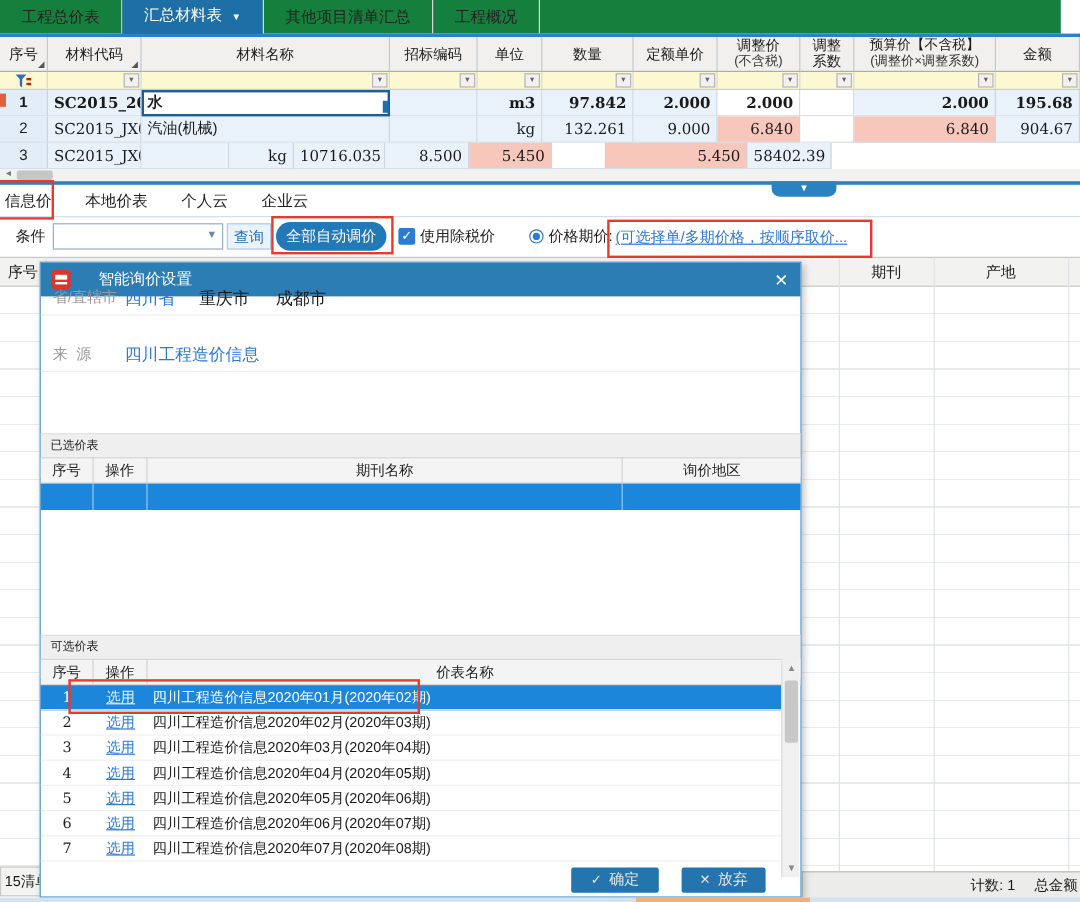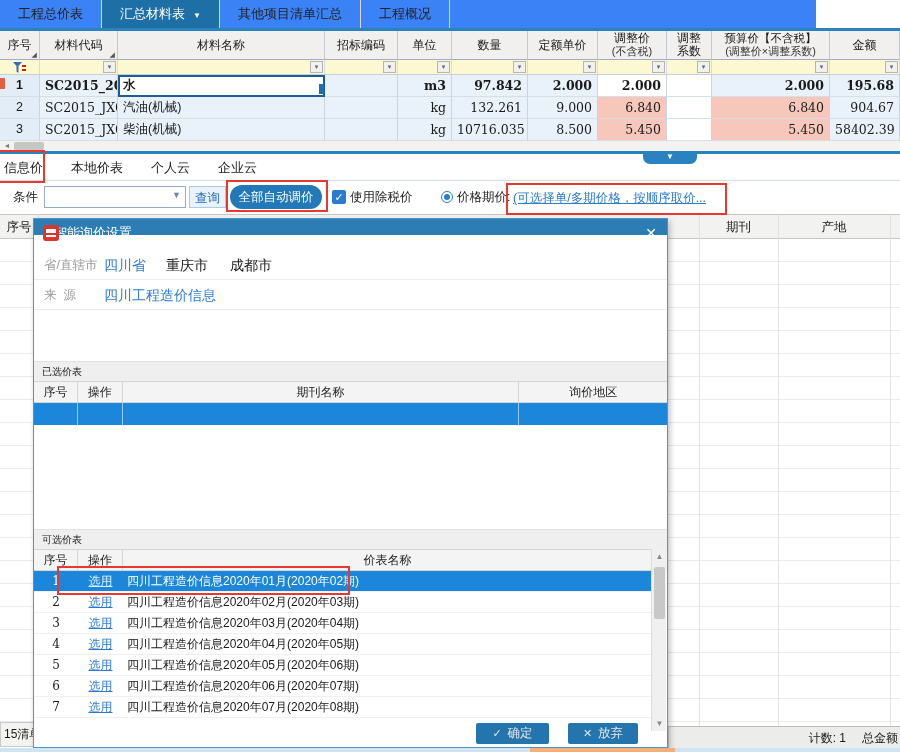--- a/index.html
+++ b/index.html
@@ -1,21 +1,21 @@
 <!DOCTYPE html>
 <html><head>
 <meta charset="utf-8">
 <style>
   *{box-sizing:border-box;margin:0;padding:0}
   body{margin:0;background:#888}
   #app{position:relative;width:900px;height:752px;overflow:hidden;background:#fff;
        font-family:"Liberation Sans","DejaVu Sans",sans-serif;font-size:12px;color:#1a1a1a}
 
   
-  .toptabs{position:absolute;left:0;top:0;width:816px;height:28px;background:#3b82f6;display:flex;align-items:flex-start}
+  .toptabs{position:absolute;left:0;top:0;width:884px;height:28px;background:#15803d;display:flex;align-items:center}
   .ttab{padding:0 18px;line-height:28px;font-size:13px;color:#222;border-right:1px solid #d8d6d3;white-space:nowrap;cursor:default}
   .ttab.active{background:#1d6fa5;color:#fff}
   .ttab .caret{font-size:8px;margin-left:8px;color:#fff}
   .bluestrip{position:absolute;left:0;top:28px;width:900px;height:3px;background:#2b82c0}
 
   
   .mtable{position:absolute;left:0;top:31px;width:900px}
   .mhead{display:flex;height:29px;background:#f1f0ee}
   .hc{border-right:1px solid #c2c9d0;border-bottom:1px solid #9fb0bd;display:flex;flex-direction:column;
       align-items:center;justify-content:center;font-size:12px;position:relative;text-align:center;line-height:13px}
@@ -83,22 +83,22 @@
              line-height:23px;padding-left:3px;overflow:hidden;white-space:nowrap;z-index:2}
   .stat-right{position:absolute;left:668px;top:726px;width:232px;height:24px;background:#ececeb;
               border-top:1px solid #bcbcbc;border-left:1px solid #c4c4c4;z-index:2;
               display:flex;align-items:center;justify-content:flex-end;gap:16px;padding-right:2px;overflow:hidden}
   .bstrip{position:absolute;left:0;top:748px;width:900px;height:4px;background:#cfe3f3;z-index:20}
   .bstrip i{position:absolute;left:530px;top:0;width:145px;height:4px;background:#f2b078}
 
   
   .dialog{position:absolute;left:33px;top:218px;width:635px;height:530px;background:#fff;
           border:1px solid #4f94c9;z-index:10;box-shadow:2px 3px 6px rgba(0,0,0,.25)}
-  .dtitle{position:absolute;left:0;top:0;width:100%;height:16px;background:#2c7db4;color:#fff;
-          font-size:13px;line-height:28px;padding-left:20px}
+  .dtitle{position:absolute;left:0;top:0;width:100%;height:28px;background:#2c7db4;color:#fff;
+          font-size:13px;line-height:28px;padding-left:48px}
   .dlgicon{position:absolute;left:9px;top:6px;width:16px;height:16px;background:#d9372e;border-radius:3px}
   .dlgicon i{position:absolute;left:3px;top:4px;width:10px;height:4px;background:#fff}
   .dlgicon u{position:absolute;left:3px;top:10px;width:10px;height:2px;background:#fff}
   .dclose{position:absolute;right:10px;top:0;color:#fff;font-size:14px;line-height:28px}
   .drow{position:absolute;left:0;width:100%;height:30px;border-bottom:1px solid #ededed;line-height:30px}
   .dlabel{position:absolute;left:10px;color:#9a9a9a;font-size:12.5px;white-space:pre}
   .blue{color:#2b7bd3}
   .opt{margin-right:24px;font-size:14px}
   .yearwrap{position:absolute;left:70px;top:0}
   .yr{display:inline-block;margin-right:19px;font-size:12.5px;font-family:"DejaVu Serif","Liberation Serif",serif}
@@ -230,21 +230,20 @@
       <div class="dc w5 num">132.261</div>
       <div class="dc w6 num">9.000</div>
       <div class="dc w7 num pink">6.840</div>
       <div class="dc w8 cwhite"></div>
       <div class="dc w9 num pink">6.840</div>
       <div class="dc w10 num">904.67</div>
     </div>
     <div class="mrow">
       <div class="dc w0 rowno">3</div>
       <div class="dc w1 code">SC2015_JX00</div>
-      <div class="dc w2">柴油(机械)</div>
       <div class="dc w3"></div>
       <div class="dc w4 ctr">kg</div>
       <div class="dc w5 num">10716.035</div>
       <div class="dc w6 num">8.500</div>
       <div class="dc w7 num pink">5.450</div>
       <div class="dc w8 cwhite"></div>
       <div class="dc w9 num pink">5.450</div>
       <div class="dc w10 num">58402.39</div>
     </div>
   </div>
@@ -302,21 +301,21 @@
   <div class="dialog">
     <div class="dtitle">
       <span class="dlgicon">
           <i></i>
           <u></u>
         </span>
       <span>智能询价设置</span>
       <span class="dclose">✕</span>
     </div>
 
-    <div class="drow" style="top:31px">
+    <div class="drow" style="top:14px">
       <span class="dlabel">省/直辖市</span>
       <span style="position:absolute;left:70px" class="opt blue">四川省</span>
       <span style="position:absolute;left:132px" class="opt">重庆市</span>
       <span style="position:absolute;left:196px" class="opt">成都市</span>
     </div>
     <div class="drow" style="top:61px">
       <span class="dlabel">来  源</span>
       <span style="position:absolute;left:70px" class="opt blue">四川工程造价信息</span>
     </div>
 

